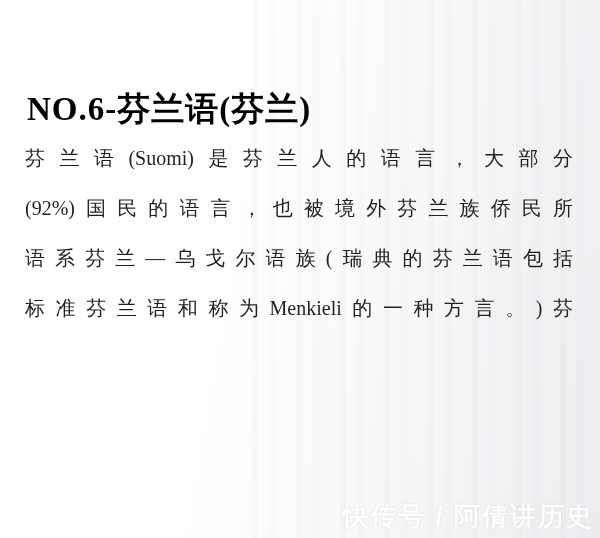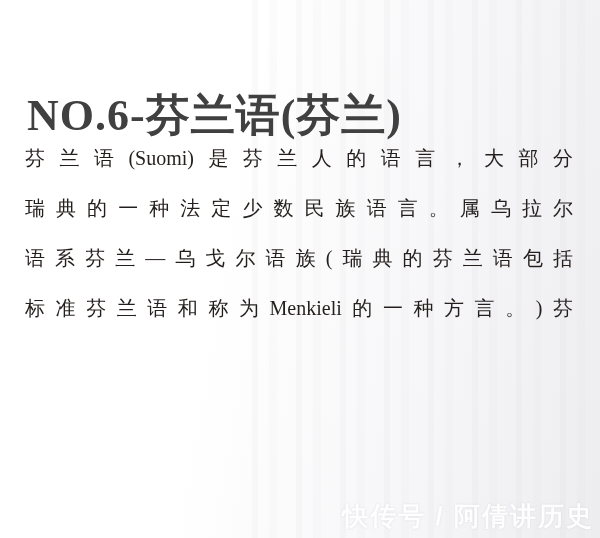--- a/index.html
+++ b/index.html
@@ -33,24 +33,24 @@
       rgba(198,198,206,0.16) 0px, rgba(198,198,206,0.16) 6px,
       rgba(255,255,255,0.0) 6px, rgba(255,255,255,0.0) 17px,
       rgba(205,205,214,0.12) 17px, rgba(205,205,214,0.12) 25px,
       rgba(255,255,255,0.0) 25px, rgba(255,255,255,0.0) 44px
     );
   }
   .title {
     position: absolute;
     left: 27px;
     top: 64px;
-    font-size: 44px;
+    font-size: 33px;
     line-height: 46px;
     font-weight: bold;
-    color: #404040;
+    color: #000000;
     letter-spacing: 1px;
     white-space: nowrap;
   }
   .body-text {
     position: absolute;
     left: 25px;
     right: 27px;
     top: 133px;
     font-size: 20px;
     line-height: 50px;
@@ -87,19 +87,19 @@
 <body>
 
 <div class="page">
   <div class="bg-gradient"></div>
   <div class="bg-streaks"></div>
 
   <h1 class="title">NO.6-芬兰语(芬兰)</h1>
 
   <div class="body-text">
     <div class="body-line">芬兰语(Suomi)是芬兰人的语言，大部分</div>
-    <div class="body-line">瑞典的一种法定少数民族语言。属乌拉尔</div>
+    <div class="body-line">(92%)国民的语言，也被境外芬兰族侨民所</div>
     <div class="body-line">语系芬兰—乌戈尔语族(瑞典的芬兰语包括</div>
     <div class="body-line">标准芬兰语和称为Menkieli的一种方言。)芬</div>
   </div>
 
   <div class="watermark">快传号 / 阿倩讲历史</div>
 </div>
 
 </body></html>

